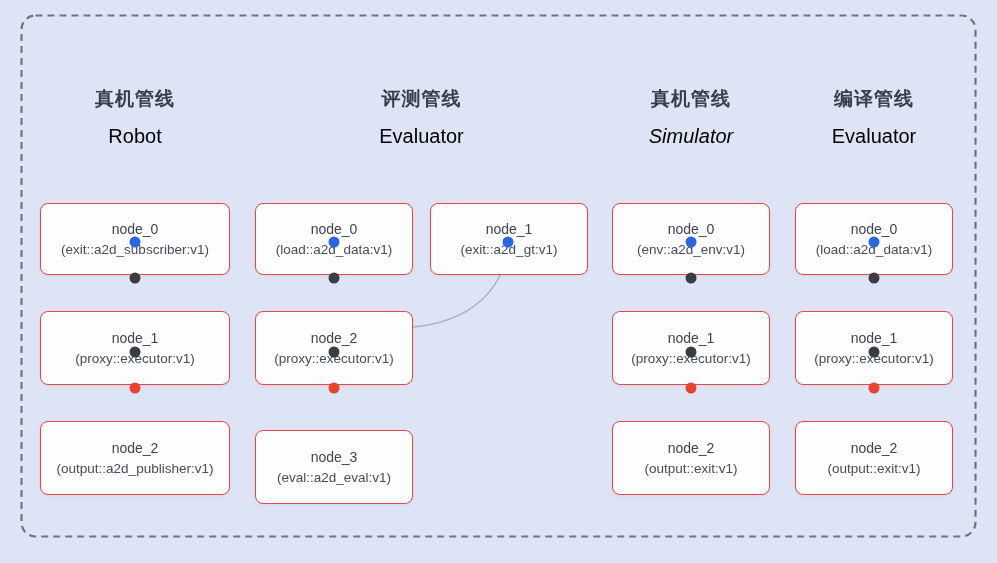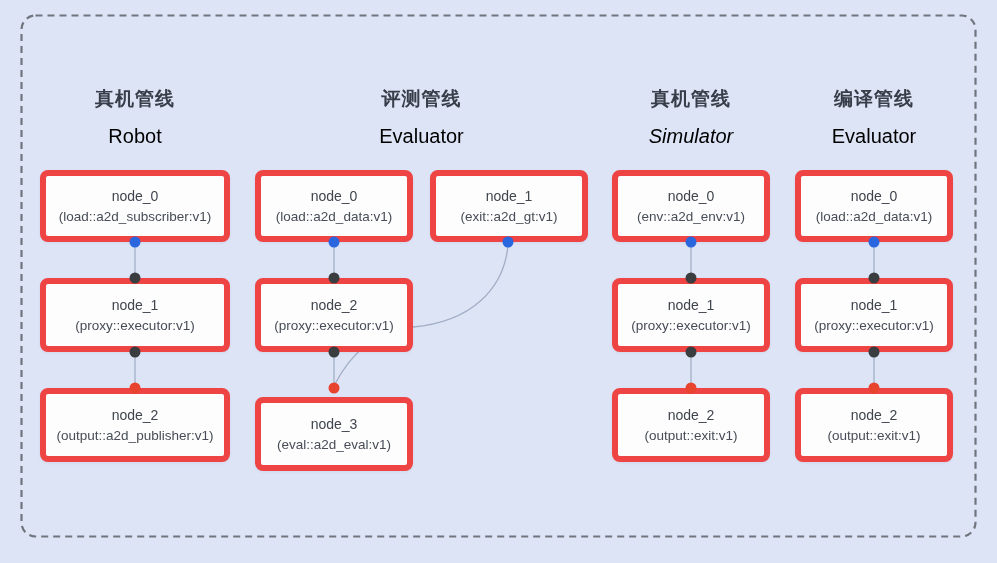--- a/index.html
+++ b/index.html
@@ -22,25 +22,25 @@
     letter-spacing:1px;z-index:2;margin-top:24px;
   }
   .title-en{
     position:absolute;top:123px;height:26px;line-height:26px;
     text-align:center;font-size:20px;font-weight:400;color:#000000;
     z-index:2;
   }
   .node{
     position:absolute;z-index:2;
     background:#fdfdfe;
-    border:6px solid #ef4444;
+    border:1px solid #ef4444;
     border-radius:8px;
     box-shadow:0 1px 3px rgba(60,70,110,0.07);
     display:flex;flex-direction:column;align-items:center;justify-content:center;
-    gap:5px;box-sizing:border-box;
+    gap:5px;box-sizing:border-box;margin-top:33px;
   }
   .node-name{font-size:14px;color:#3f444d;}
   .node-type{font-size:13.5px;color:#474c56;}
 </style>
 </head>
 <body>
 
 <div id="stage">
 
   <svg class="layer" id="frame-layer">
@@ -64,21 +64,21 @@
   <div class="title-zh" style="left:612px;width:158px;">真机管线</div>
   <div class="title-zh" style="left:795px;width:158px;">编译管线</div>
 
   <div class="title-en" style="left:40px;width:190px;">Robot</div>
   <div class="title-en" style="left:255px;width:333px;">Evaluator</div>
   <div class="title-en" style="left:612px;width:158px;font-style:italic;">Simulator</div>
   <div class="title-en" style="left:795px;width:158px;">Evaluator</div>
 
   <div class="node" style="left:40px;top:170px;width:190px;height:72px;">
     <div class="node-name">node_0</div>
-    <div class="node-type">(load::a2d_subscriber:v1)</div>
+    <div class="node-type">(exit::a2d_subscriber:v1)</div>
   </div>
   <div class="node" style="left:40px;top:278px;width:190px;height:74px;">
     <div class="node-name">node_1</div>
     <div class="node-type">(proxy::executor:v1)</div>
   </div>
   <div class="node" style="left:40px;top:388px;width:190px;height:74px;">
     <div class="node-name">node_2</div>
     <div class="node-type">(output::a2d_publisher:v1)</div>
   </div>
 

